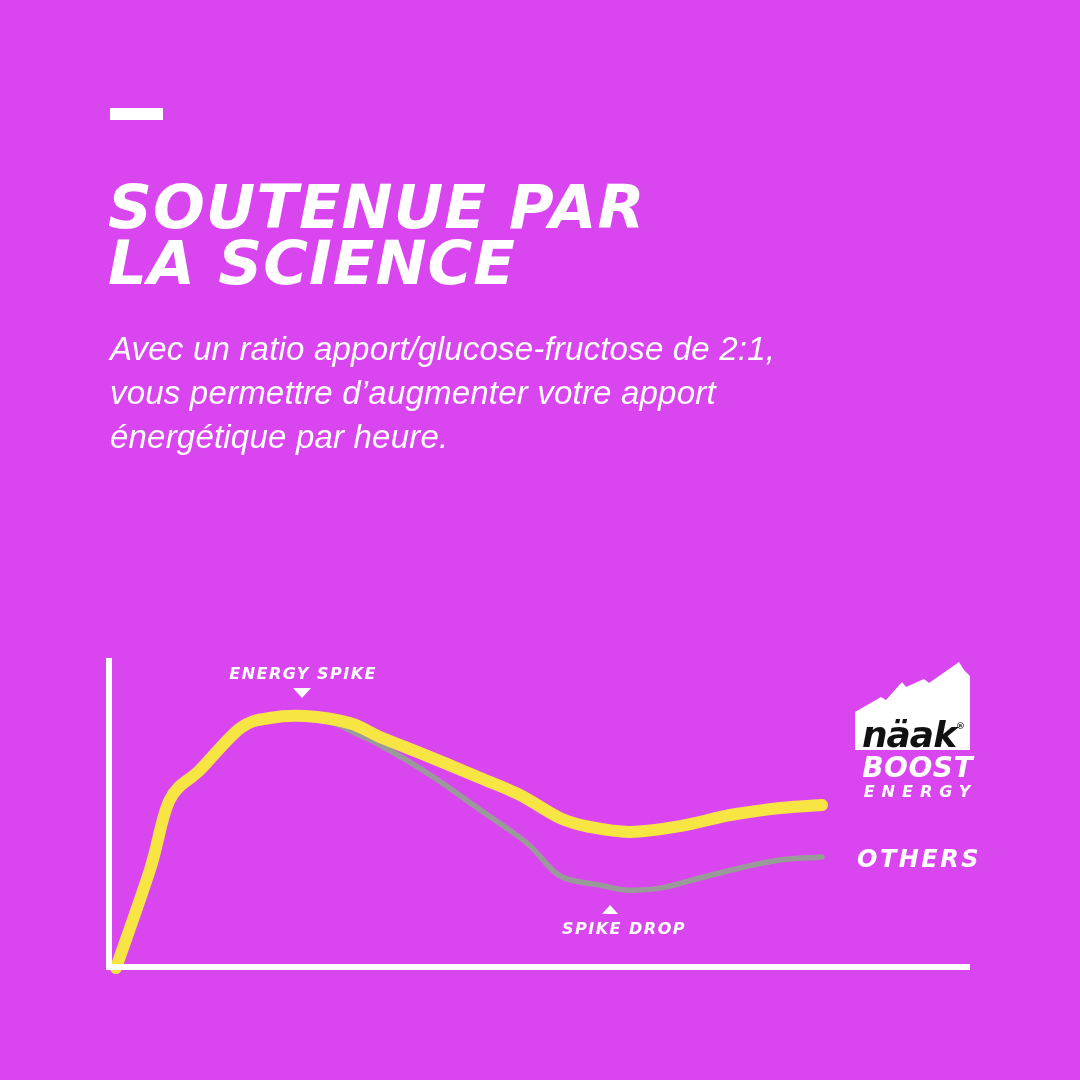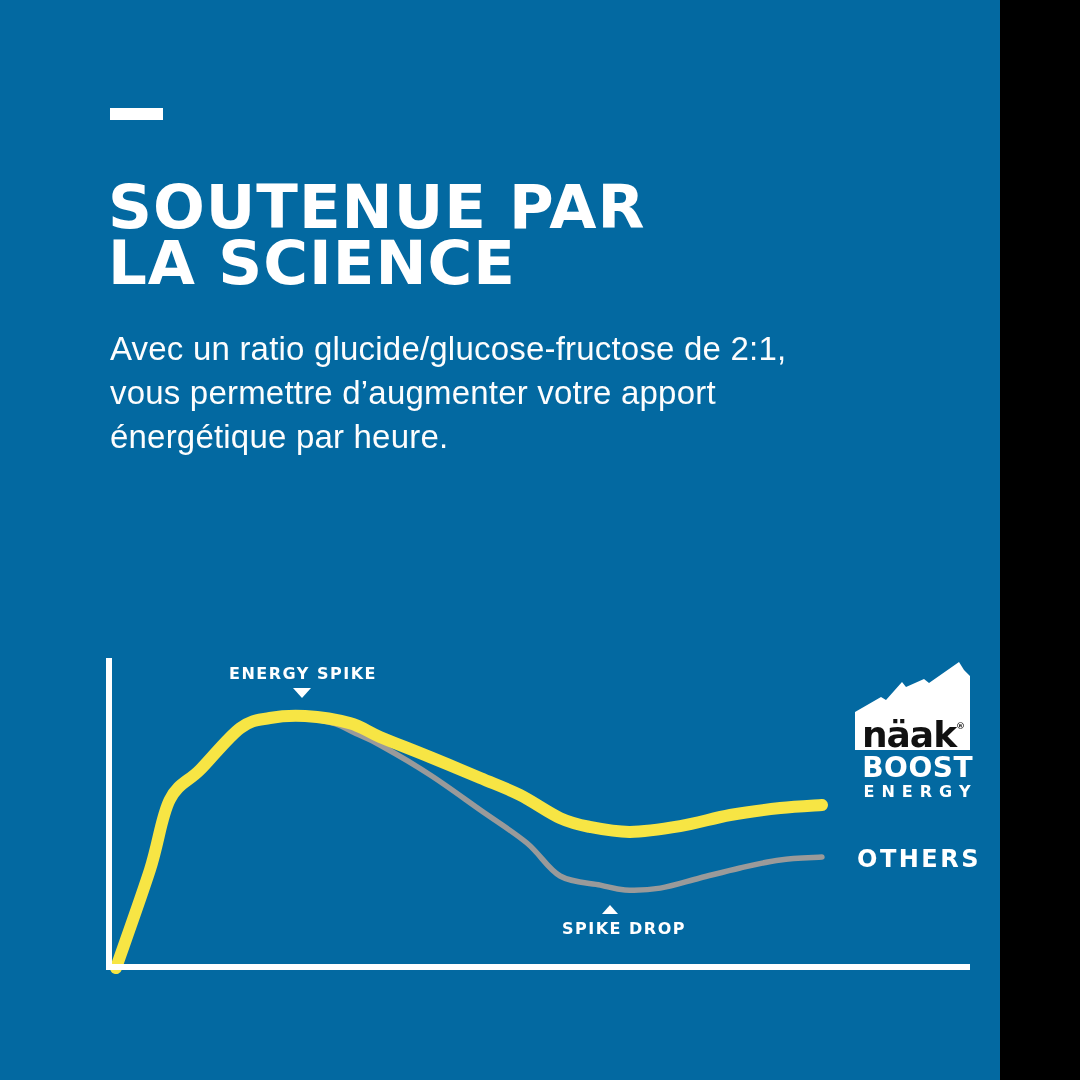--- a/index.html
+++ b/index.html
@@ -1,19 +1,20 @@
 <!DOCTYPE html>
 <html><head>
 <meta charset="utf-8">
 <style>
   html,body{margin:0;padding:0;background:#000;}
   .canvas{
-    position:relative;width:1000px;height:1080px;overflow:hidden;
-    background:#0369a1;
+    position:relative;width:1080px;height:1080px;overflow:hidden;
+    background:#d946ef;
     font-family:"Liberation Sans",sans-serif;
+    font-style:italic;
   }
   
   .accent-dash{position:absolute;left:110px;top:108px;width:53px;height:12px;background:#ffffff;}
   .title{
     position:absolute;left:108px;top:138px;
     color:#ffffff;font-family:"DejaVu Sans",sans-serif;font-weight:bold;
     font-size:61px;line-height:56px;letter-spacing:1px;white-space:nowrap;
   }
   .title span{display:block;}
   
@@ -61,21 +62,21 @@
 
 <div class="canvas">
 
   <div class="accent-dash"></div>
   <h1 class="title">
     <span>SOUTENUE PAR</span>
     <span>LA SCIENCE</span>
   </h1>
 
   <p class="intro">
-    <span>Avec un ratio glucide/glucose-fructose de 2:1,</span>
+    <span>Avec un ratio apport/glucose-fructose de 2:1,</span>
     <span>vous permettre d’augmenter votre apport</span>
     <span>énergétique par heure.</span>
   </p>
 
   <svg class="chart-svg" width="880" height="340" viewBox="0 0 880 340">
     <path fill="none" stroke-width="5.5" stroke-linecap="round" d="M 205.2 67.3 C 210.2 68.3, 226.4 70.8, 234.9 73.6 C 243.3 76.3, 248.5 80.1, 256.0 83.6 C 263.6 87.2, 267.7 88.1, 280.0 95.0 C 292.4 101.9, 313.5 114.1, 330.2 125.0 C 346.9 135.8, 364.2 148.7, 380.3 160.0 C 396.4 171.3, 413.6 182.0, 426.9 193.0 C 440.2 204.0, 447.8 219.0, 460.1 226.0 C 472.3 233.0, 489.5 232.8, 500.3 235.1 C 511.1 237.4, 515.0 239.4, 525.0 239.9 C 535.0 240.4, 547.9 240.1, 560.3 238.1 C 572.8 236.1, 586.6 231.4, 599.9 228.0 C 613.2 224.7, 626.7 221.0, 640.1 218.0 C 653.5 214.9, 666.7 211.7, 680.3 209.9 C 694.0 208.1, 715.1 207.6, 722.0 207.1" stroke="#9A9A9A"></path>
     <path fill="none" stroke-width="12" stroke-linecap="round" d="M 16.0 318.0 C 21.6 301.7, 40.9 248.0, 49.9 220.0 C 58.8 192.0, 61.3 166.6, 69.7 149.9 C 78.0 133.2, 88.2 131.9, 100.0 119.9 C 111.8 108.0, 128.6 86.7, 140.3 78.1 C 151.9 69.4, 159.1 70.0, 169.9 68.0 C 180.7 66.0, 191.9 65.2, 205.2 66.0 C 218.5 66.8, 237.2 69.6, 249.7 73.1 C 262.2 76.5, 266.6 81.2, 280.0 86.9 C 293.5 92.6, 313.5 100.2, 330.2 107.1 C 346.9 113.9, 365.4 121.7, 380.3 128.0 C 395.2 134.3, 406.5 138.2, 419.8 144.9 C 433.1 151.6, 448.4 162.7, 460.1 168.1 C 471.7 173.4, 478.1 174.6, 489.7 176.9 C 501.4 179.2, 514.9 182.0, 530.0 181.9 C 545.0 181.8, 563.4 178.9, 580.1 176.1 C 596.8 173.3, 613.5 168.1, 630.2 165.0 C 646.9 162.0, 665.0 159.7, 680.3 158.0 C 695.6 156.3, 715.1 155.5, 722.0 155.0" stroke="#F7E544"></path>
     <line x1="9" y1="8" x2="9" y2="320" stroke-width="6" stroke="#FFFFFF"></line>
     <line x1="6" y1="317" x2="870" y2="317" stroke-width="6" stroke="#FFFFFF"></line>
     <polygon points="193,38 211,38 202,48" fill="#ffffff"></polygon>

